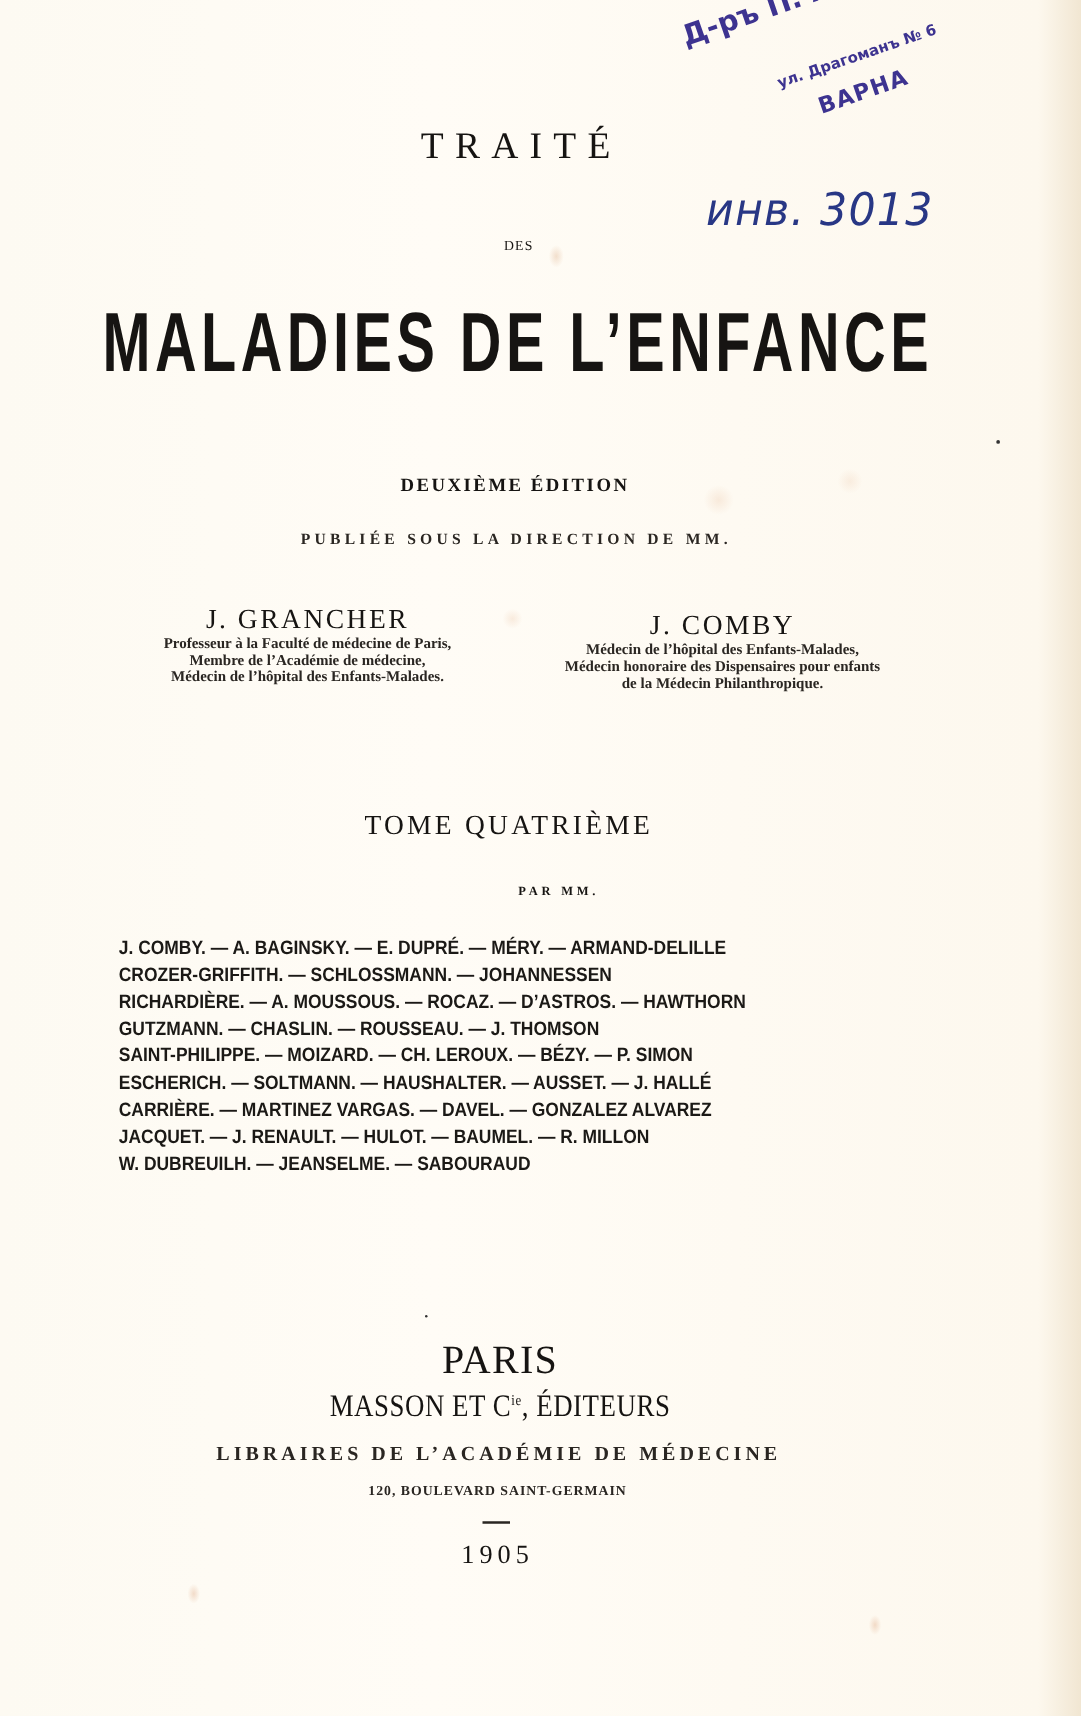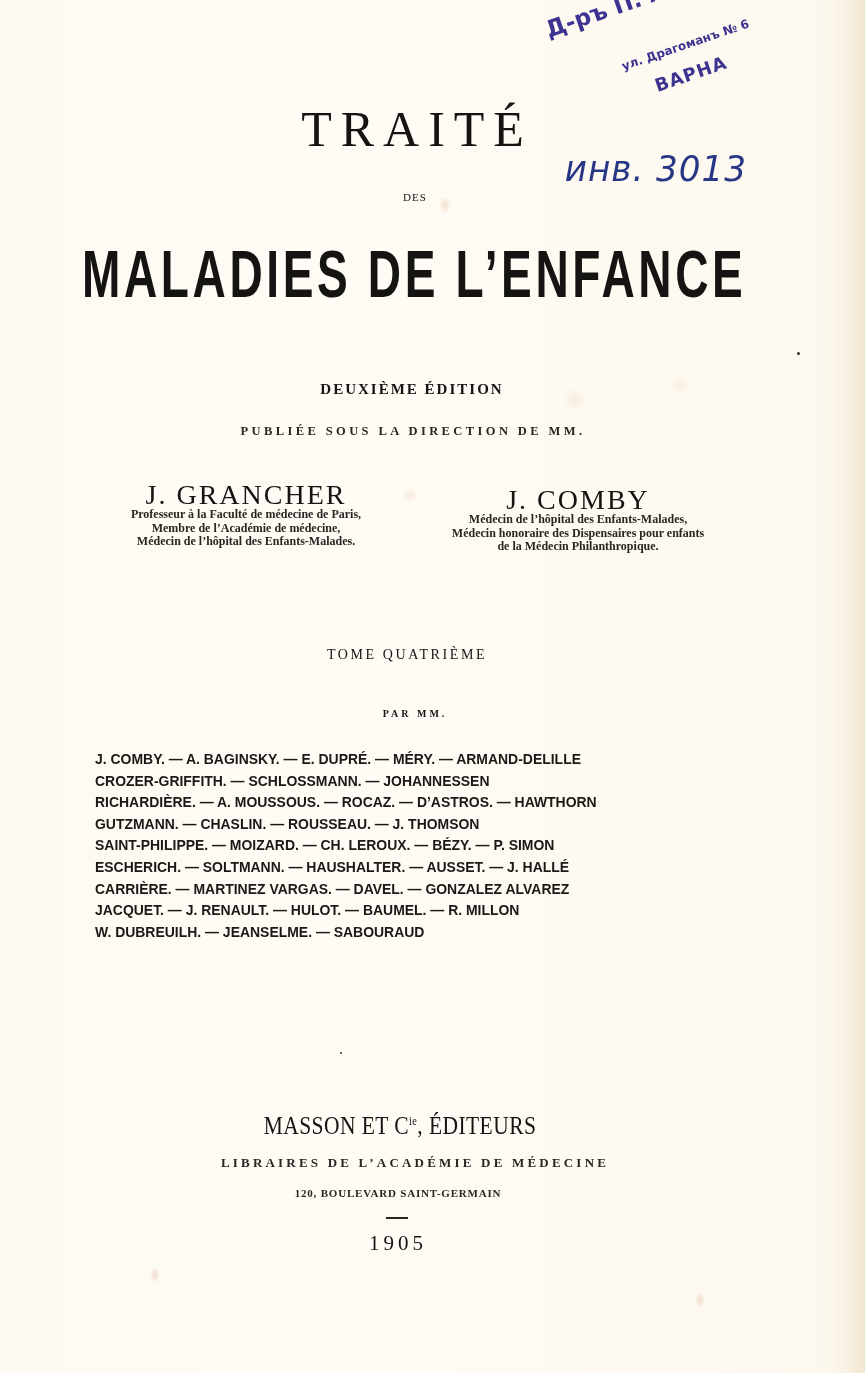--- a/index.html
+++ b/index.html
@@ -16,62 +16,62 @@
       radial-gradient(ellipse 6px 9px at 445px 205px, rgba(220,170,130,0.35), transparent),
       radial-gradient(ellipse 5px 8px at 155px 1275px, rgba(220,160,120,0.35), transparent),
       radial-gradient(ellipse 5px 8px at 700px 1300px, rgba(220,160,120,0.35), transparent),
       radial-gradient(ellipse 12px 12px at 575px 400px, rgba(230,185,150,0.25), transparent),
       radial-gradient(ellipse 8px 8px at 410px 495px, rgba(230,185,150,0.25), transparent),
       radial-gradient(ellipse 10px 10px at 680px 385px, rgba(230,185,150,0.2), transparent),
       linear-gradient(to right, #fdfaf2 0%, #fffcf6 40%, #fdf8ee 96%, #f1e6d2 100%);
   }
   .abs { position: absolute; left: 0; width: 865px; text-align: center; white-space: nowrap; }
 
-  .t-traite { top: 100px; left: 0; width: 834px; font-size: 50px; letter-spacing: 9px; font-weight: normal; }
+  .t-traite { top: 100px; left: 0; width: 834px; font-size: 30px; letter-spacing: 9px; font-weight: normal; }
   .t-des { top: 191px; left: 0; width: 830px; font-size: 11px; letter-spacing: 1px; }
   .t-main {
     top: 232px; left: 82px; width: 670px; text-align: left;
     font-family: "Liberation Sans Narrow", "Liberation Sans", "DejaVu Sans Condensed", sans-serif;
     font-weight: bold; font-size: 64px; line-height: 80px;
     transform: scaleX(0.72) scaleY(1.05); transform-origin: left top;
     letter-spacing: 5px;
   }
   .t-main span { display: inline-block; }
   .t-edition {
     top: 381px; left: 0; width: 824px;
     font-family: Liberation Serif, serif; font-weight: bold; font-size: 15px; letter-spacing: 2px;
   }
   .t-publiee {
     top: 424px; left: 0; width: 826px;
     font-size: 12.5px; letter-spacing: 3.4px; font-weight: bold; color: #2a2622;
   }
   .author { position: absolute; text-align: center; white-space: nowrap; }
-  .author .name { font-size: 28px; letter-spacing: 2px; line-height: 26px; font-family: "Liberation Serif", serif; }
+  .author .name { font-size: 22px; letter-spacing: 2px; line-height: 26px; font-family: "Liberation Serif", serif; }
   .author .aff { font-size: 12px; line-height: 13.5px; font-weight: bold; color: #2a2622; font-family: "Liberation Serif", serif; }
   .a-grancher { left: 86px; top: 482px; width: 320px; }
   .a-comby { left: 408px; top: 487px; width: 340px; }
 
-  .t-tome { top: 647px; left: 0; width: 814px; font-size: 14px; letter-spacing: 2.6px; }
-  .t-parmm { top: 708px; left: 0; width: 830px; font-size: 10px; letter-spacing: 3px; font-weight: bold; }
+  .t-tome { top: 647px; left: 0; width: 814px; font-size: 22px; letter-spacing: 2.6px; }
+  .t-parmm { top: 708px; left: 0; width: 830px; font-size: 10px; letter-spacing: 3px; font-weight: bold; padding-left: 32px; }
 
   .contrib {
     position: absolute; left: 60px; width: 700px; top: 748px;
     text-align: left;
     font-family: "Liberation Sans Narrow", "Liberation Sans", "DejaVu Sans Condensed", sans-serif;
     font-weight: bold; font-size: 15.5px; line-height: 21.6px; color: #1b1916;
   }
   .contrib .line { display: block; white-space: nowrap; transform: scaleX(0.9); }
 
   .t-paris { top: 1069px; left: 0; width: 800px; font-size: 32px; letter-spacing: 1px; }
   .t-masson {
     top: 1112px; left: 0; width: 800px; font-size: 25px; letter-spacing: 0.5px;
     transform: scaleX(0.86); transform-origin: center;
   }
   .t-masson sup { font-size: 12px; vertical-align: 9px; }
-  .t-libraires { top: 1155px; left: 0; width: 798px; font-size: 13px; letter-spacing: 3.2px; font-weight: bold; color: #2a2622; padding-left: 16px; }
+  .t-libraires { top: 1155px; left: 0; width: 798px; font-size: 16px; letter-spacing: 3.2px; font-weight: bold; color: #2a2622; }
   .t-address { top: 1187px; left: 0; width: 796px; font-size: 11px; letter-spacing: 0.8px; font-weight: bold; color: #2a2622; }
   .dash-rule { position: absolute; top: 1217px; left: 386px; width: 22px; height: 1.5px; background: #2a2622; }
   .t-year { top: 1231px; left: 0; width: 796px; font-size: 21px; letter-spacing: 4px; }
 
   .stamp {
     position: absolute; left: 540px; top: 0; width: 325px; height: 110px;
     color: #3d3390; font-family: "DejaVu Sans", sans-serif; font-weight: bold;
   }
   .stamp .s1 { position: absolute; left: 2px; top: 18px; font-size: 23px; transform: rotate(-19deg); transform-origin: left top; white-space: nowrap; letter-spacing: 0px; }
   .stamp .s2 { position: absolute; left: 80px; top: 60px; font-size: 12px; transform: rotate(-19deg); transform-origin: left top; white-space: nowrap; }
@@ -126,20 +126,21 @@
     <span class="line">CROZER-GRIFFITH. — SCHLOSSMANN. — JOHANNESSEN</span>
     <span class="line">RICHARDIÈRE. — A. MOUSSOUS. — ROCAZ. — D’ASTROS. — HAWTHORN</span>
     <span class="line">GUTZMANN. — CHASLIN. — ROUSSEAU. — J. THOMSON</span>
     <span class="line">SAINT-PHILIPPE. — MOIZARD. — CH. LEROUX. — BÉZY. — P. SIMON</span>
     <span class="line">ESCHERICH. — SOLTMANN. — HAUSHALTER. — AUSSET. — J. HALLÉ</span>
     <span class="line">CARRIÈRE. —  MARTINEZ VARGAS. —  DAVEL. —  GONZALEZ ALVAREZ</span>
     <span class="line">JACQUET. — J. RENAULT. — HULOT. — BAUMEL. — R. MILLON</span>
     <span class="line">W. DUBREUILH. — JEANSELME. — SABOURAUD</span>
   </div>
 
+  <div class="abs t-paris">PARIS</div>
   <div class="abs t-masson"><span>MASSON ET C</span><sup>ie</sup><span>, ÉDITEURS</span></div>
   <div class="abs t-libraires">LIBRAIRES DE L’ACADÉMIE DE MÉDECINE</div>
   <div class="abs t-address">120, BOULEVARD SAINT-GERMAIN</div>
   <div class="dash-rule"></div>
   <div class="abs t-year">1905</div>
 
   <div class="speck" style="left:797px;top:352px;"></div>
   <div class="speck" style="left:340px;top:1052px;width:2px;height:2px;"></div>
 </div>
 

